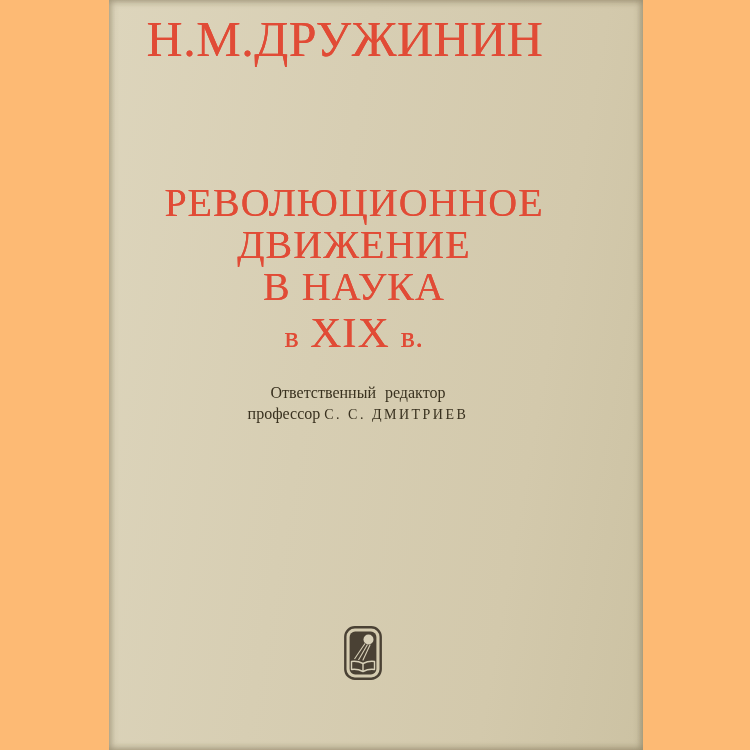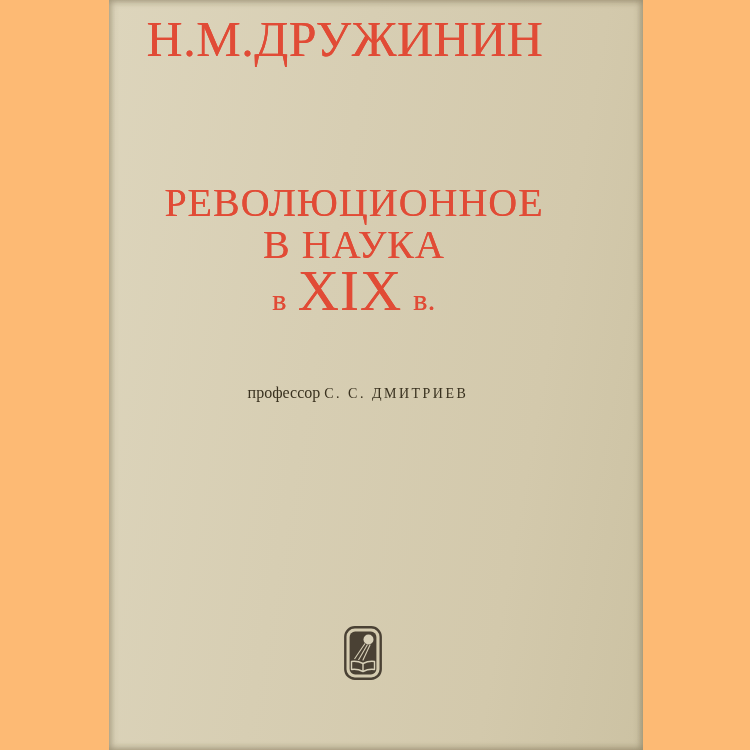--- a/index.html
+++ b/index.html
@@ -57,21 +57,21 @@
     top: 182px;
     font-size: 40px;
     line-height: 42px;
     letter-spacing: 1px;
     color: #e14b36;
     transform: translateX(-9px);
     text-shadow: 0 0 0.4px #e14b36;
   }
   .main-title .last-line { margin-top: 4px; }
   .main-title .small-cap { font-size: 30px; letter-spacing: 0.5px; }
-  .main-title .roman { font-size: 57px; letter-spacing: 1px; text-align: center; }
+  .main-title .roman { font-size: 43px; letter-spacing: 1px; text-align: center; }
   .editor {
     top: 382px;
     font-size: 16px;
     line-height: 21px;
     color: #39311f;
     transform: translateX(-5px);
   }
   .editor .row1 { word-spacing: 5px; }
   .editor .name { font-size: 14px; letter-spacing: 2.5px; }
   .logo-wrap {
@@ -98,29 +98,31 @@
 <div class="photo">
   <div class="page">
 
     <div class="text-col author">Н.М.ДРУЖИНИН</div>
 
     <div class="text-col series">
     </div>
 
     <div class="text-col main-title">
       <div>РЕВОЛЮЦИОННОЕ</div>
+      <div>ДВИЖЕНИЕ</div>
       <div>В НАУКА</div>
       <div class="last-line">
         <span class="small-cap">в</span>
         <span class="roman">XIX</span>
         <span class="small-cap">в.</span>
       </div>
     </div>
 
     <div class="text-col editor">
+      <div class="row1">Ответственный редактор</div>
       <div>
         <span>профессор</span>
         <span class="name">С. С. ДМИТРИЕВ</span>
       </div>
     </div>
 
     <div class="text-col logo-wrap">
       <svg viewBox="0 0 38 54" xmlns="http://www.w3.org/2000/svg">
         <rect x="1.3" y="1.3" width="35.4" height="51.4" rx="9.5" fill="none" stroke="#4a4134" stroke-width="2.4"></rect>
         <rect x="5.6" y="5.6" width="26.8" height="42.8" rx="5.5" fill="#4a4134"></rect>

